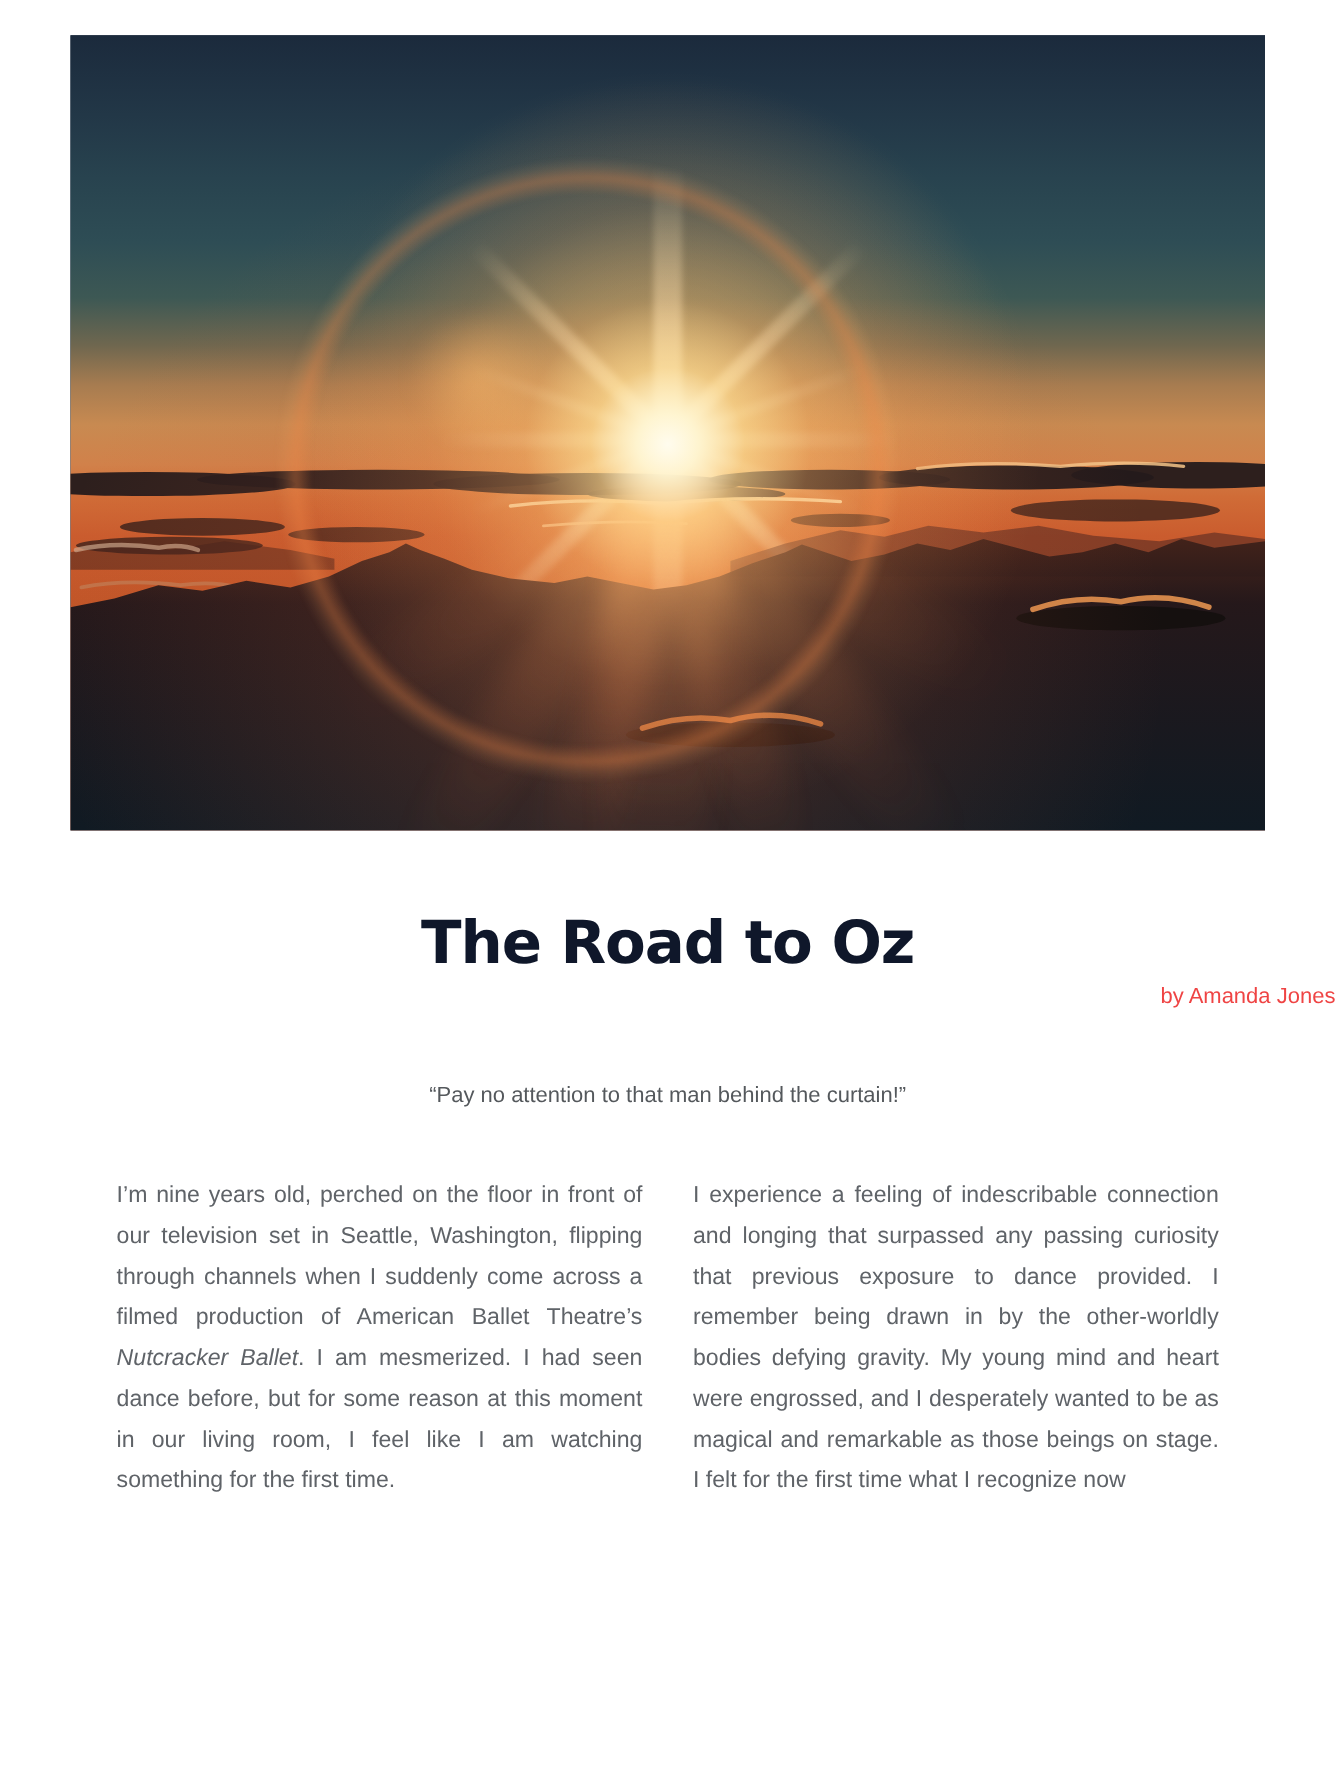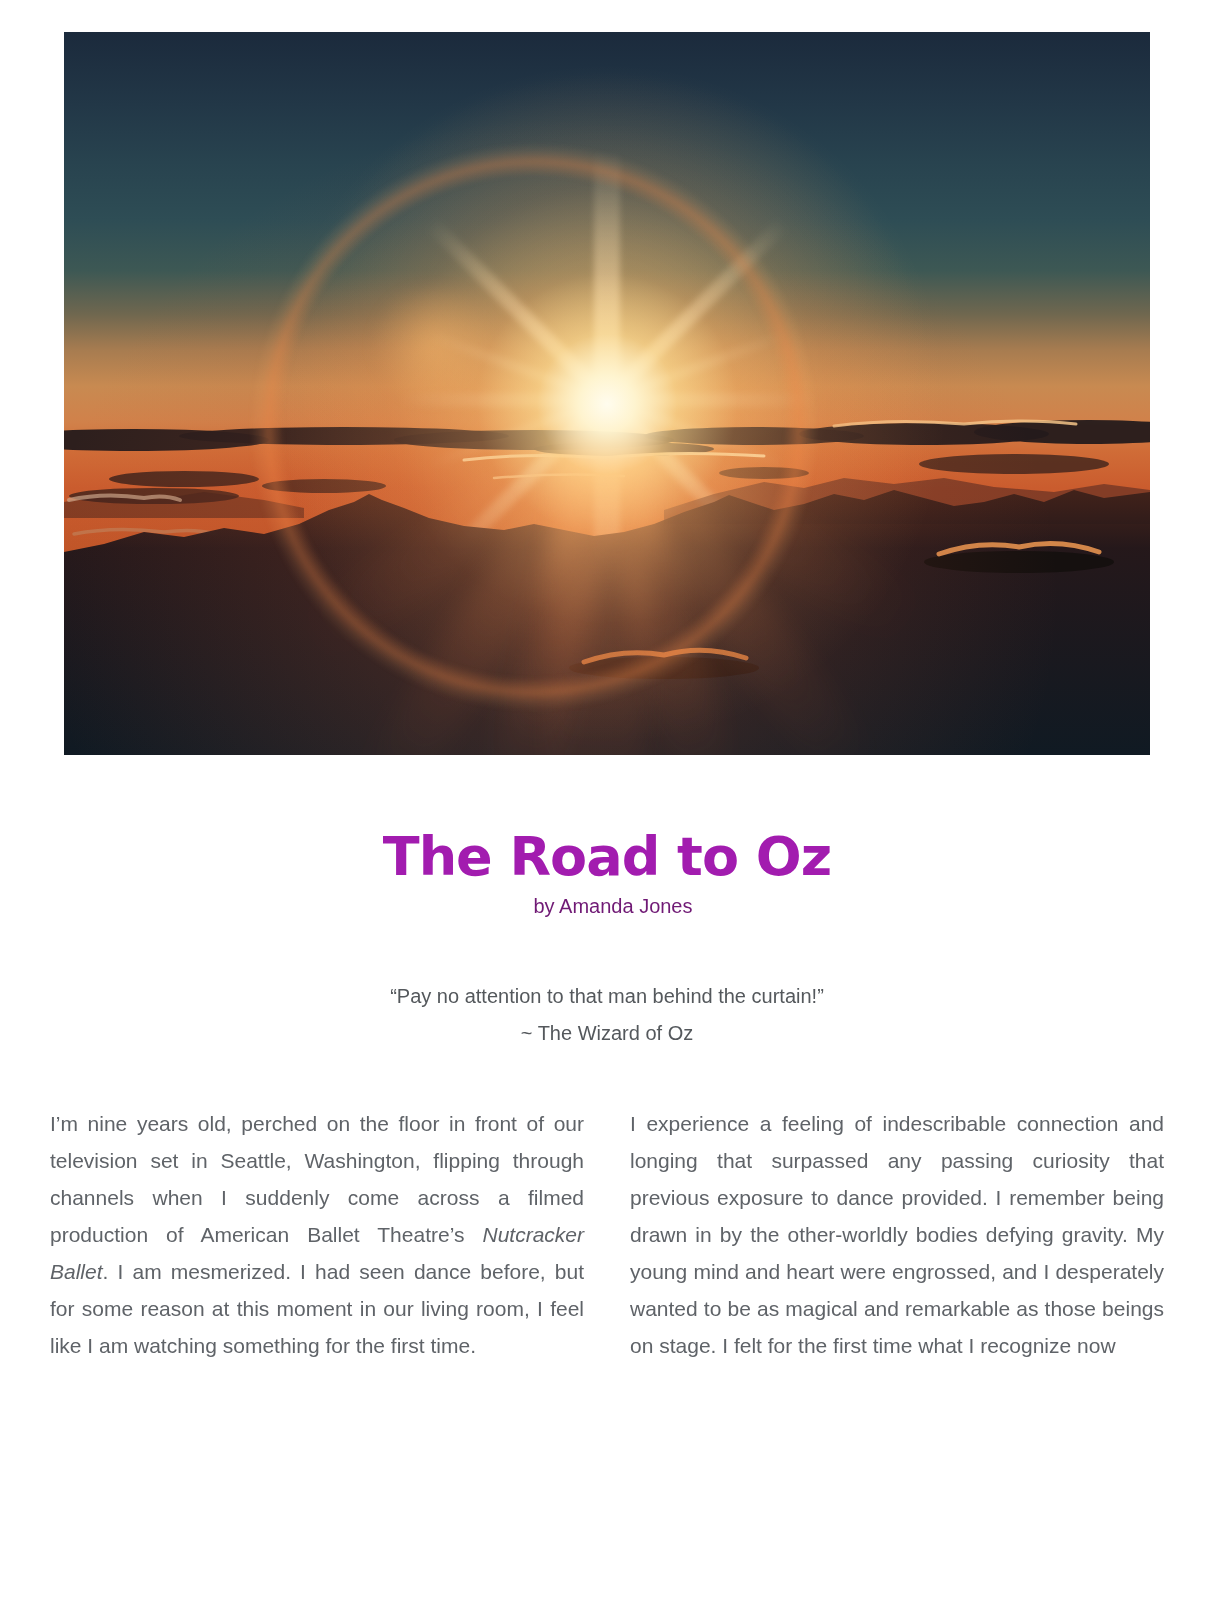--- a/index.html
+++ b/index.html
@@ -71,30 +71,30 @@
     border-radius:50%; filter:blur(2px);
     background:radial-gradient(circle, rgba(0,0,0,0) 57%, rgba(244,140,74,0) 59%,
       rgba(244,140,74,.34) 62.5%, rgba(250,170,100,.10) 65%, rgba(0,0,0,0) 67%);
   }
 
   
   .title {
     margin-top:74px; text-align:center;
     font-family:"DejaVu Sans", sans-serif;
     font-weight:bold; font-size:54px; line-height:1.05;
-    letter-spacing:-1px; color:#a21caf;
+    letter-spacing:-1px; color:#0f172a;
   }
   .byline {
-    margin-top:9px; text-align:center;
-    font-size:20px; color:#701a75;padding-left:12px;
+    margin-top:9px; text-align:right;
+    font-size:20px; color:#ef4444;padding-left:12px;
   }
   .quote { margin-top:60px; text-align:center; 
     font-size:20px; color:#54585c; line-height:37px; }
   .columns {
-    display:flex; gap:46px; padding:0 50px; margin-top:53px;
+    display:flex; gap:46px; padding:0 106px; margin-top:53px;
   }
   .col {
     flex:1; text-align:justify;
     font-size:21px; line-height:37px; color:#5f6368;
   }
   .col em { font-style:italic; }
 </style>
 </head>
 <body>
 
@@ -160,19 +160,18 @@
   <div class="layer sun-over"></div>
   <div class="ring"></div>
 </figure>
 
 <h1 class="title">The Road to Oz</h1>
 
 <div class="byline">by Amanda Jones</div>
 
 <div class="quote">
   <p class="quote-text">“Pay no attention to that man behind the curtain!”</p>
-  <p class="quote-attr">~ The Wizard of Oz</p>
 </div>
 
 <div class="columns">
   <p class="col"><span>I’m nine years old, perched on the floor in front of our television set in Seattle, Washington, flipping through channels when I suddenly come across a filmed production of American Ballet Theatre’s </span><em>Nutcracker Ballet</em><span>. I am mesmerized. I had seen dance before, but for some reason at this moment in our living room, I feel like I am watching something for the first time.</span></p>
   <p class="col">I experience a feeling of indescribable connection and longing that surpassed any passing curiosity that previous exposure to dance provided. I remember being drawn in by the other-worldly bodies defying gravity. My young mind and heart were engrossed, and I desperately wanted to be as magical and remarkable as those beings on stage. I felt for the first time what I recognize now</p>
 </div>
 
 </body></html>

